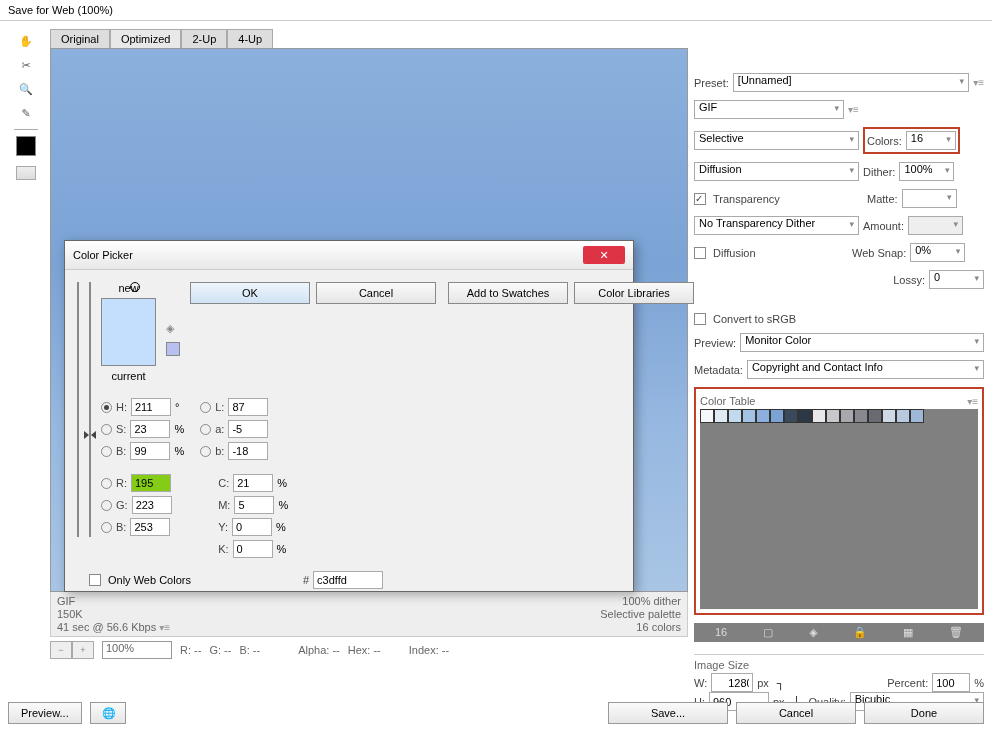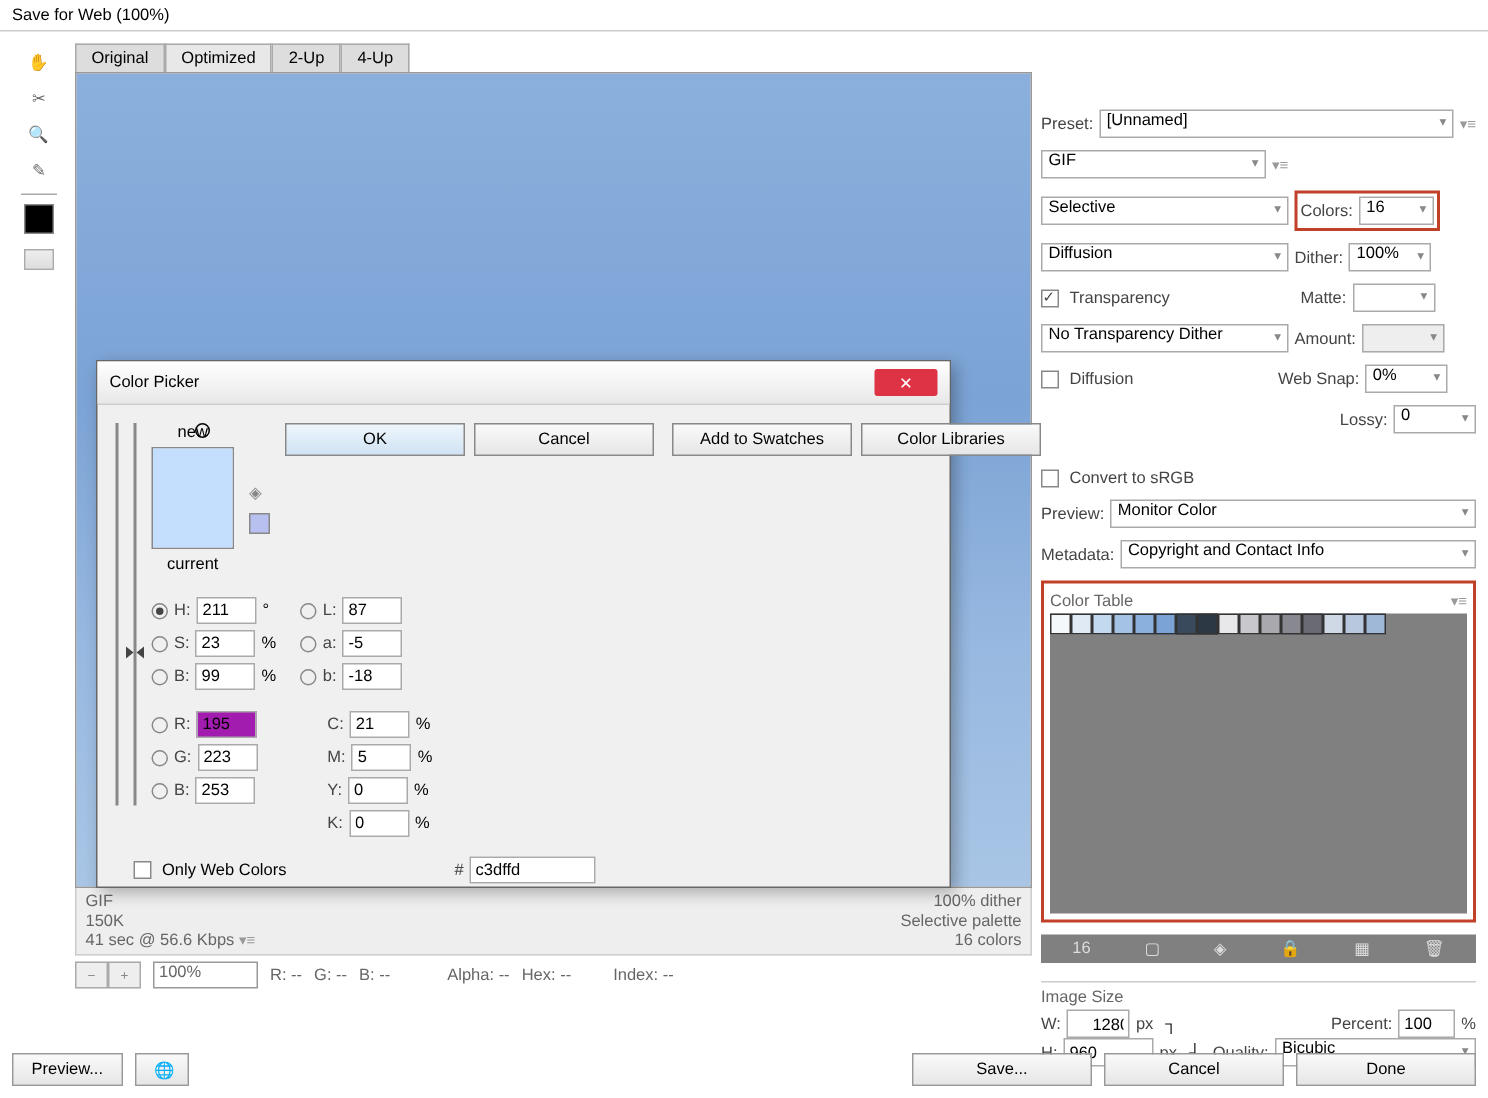--- a/index.html
+++ b/index.html
@@ -65,21 +65,21 @@
 .new-old { width: 55px; border: 1px solid #888; }
 .new-old div { height: 33px; }
 .cube-icon { width: 14px; height: 14px; color: #888; }
 .small-sw { width: 14px; height: 14px; border: 1px solid #888; background: #b8c0f0; }
 .dlg-fields { display: flex; gap: 16px; margin-top: 10px; }
 .fcol { display: flex; flex-direction: column; gap: 4px; }
 .frow { display: flex; align-items: center; gap: 4px; }
 .radio { width: 11px; height: 11px; border: 1px solid #888; border-radius: 50%; }
 .radio.on::after { content: ""; display: block; width: 5px; height: 5px; background: #444; border-radius: 50%; margin: 2px; }
 .fin { width: 40px; height: 18px; border: 1px solid #aaa; padding: 0 3px; background: #fff; }
-.fin.sel-hl { background: #a21caf; }
+.fin.sel-hl { background: #84cc16; }
 .dlg-btns { display: flex; flex-direction: row; gap: 6px; }
 .dlg-btn { width: 120px; height: 22px; border: 1px solid #888; background: linear-gradient(#eef5fc,#d0e3f4); display: flex; align-items: center; justify-content: center; cursor: pointer; }
 .dlg-btn.plain { background: linear-gradient(#fafafa,#e6e6e6); }
 .only-web { display: flex; align-items: center; gap: 4px; padding: 4px 12px; }
 .hex-row { margin-left: 100px; }
 
 .nav-btns { display: flex; gap: 2px; }
 .nav-btn { width: 22px; height: 18px; border: 1px solid #aaa; background: #eee; display: flex; align-items: center; justify-content: center; color: #888; font-size: 9px; }
 
 .flyout-icon { color: #999; font-size: 10px; }
@@ -382,16 +382,16 @@
       </div>
     </div>
   </div>
   <div style="display:flex;align-items:center;padding:0 12px 8px">
     <div class="only-web">
       <span class="chk"></span>
       <span>Only Web Colors</span>
     </div>
     <div class="frow hex-row">
       <span class="lbl">#</span>
-      <input class="fin" style="width: 84px;" value="c3dffd">
+      <input class="fin" style="width: 70px;" value="c3dffd">
     </div>
   </div>
 </div>
 
 </body></html>

